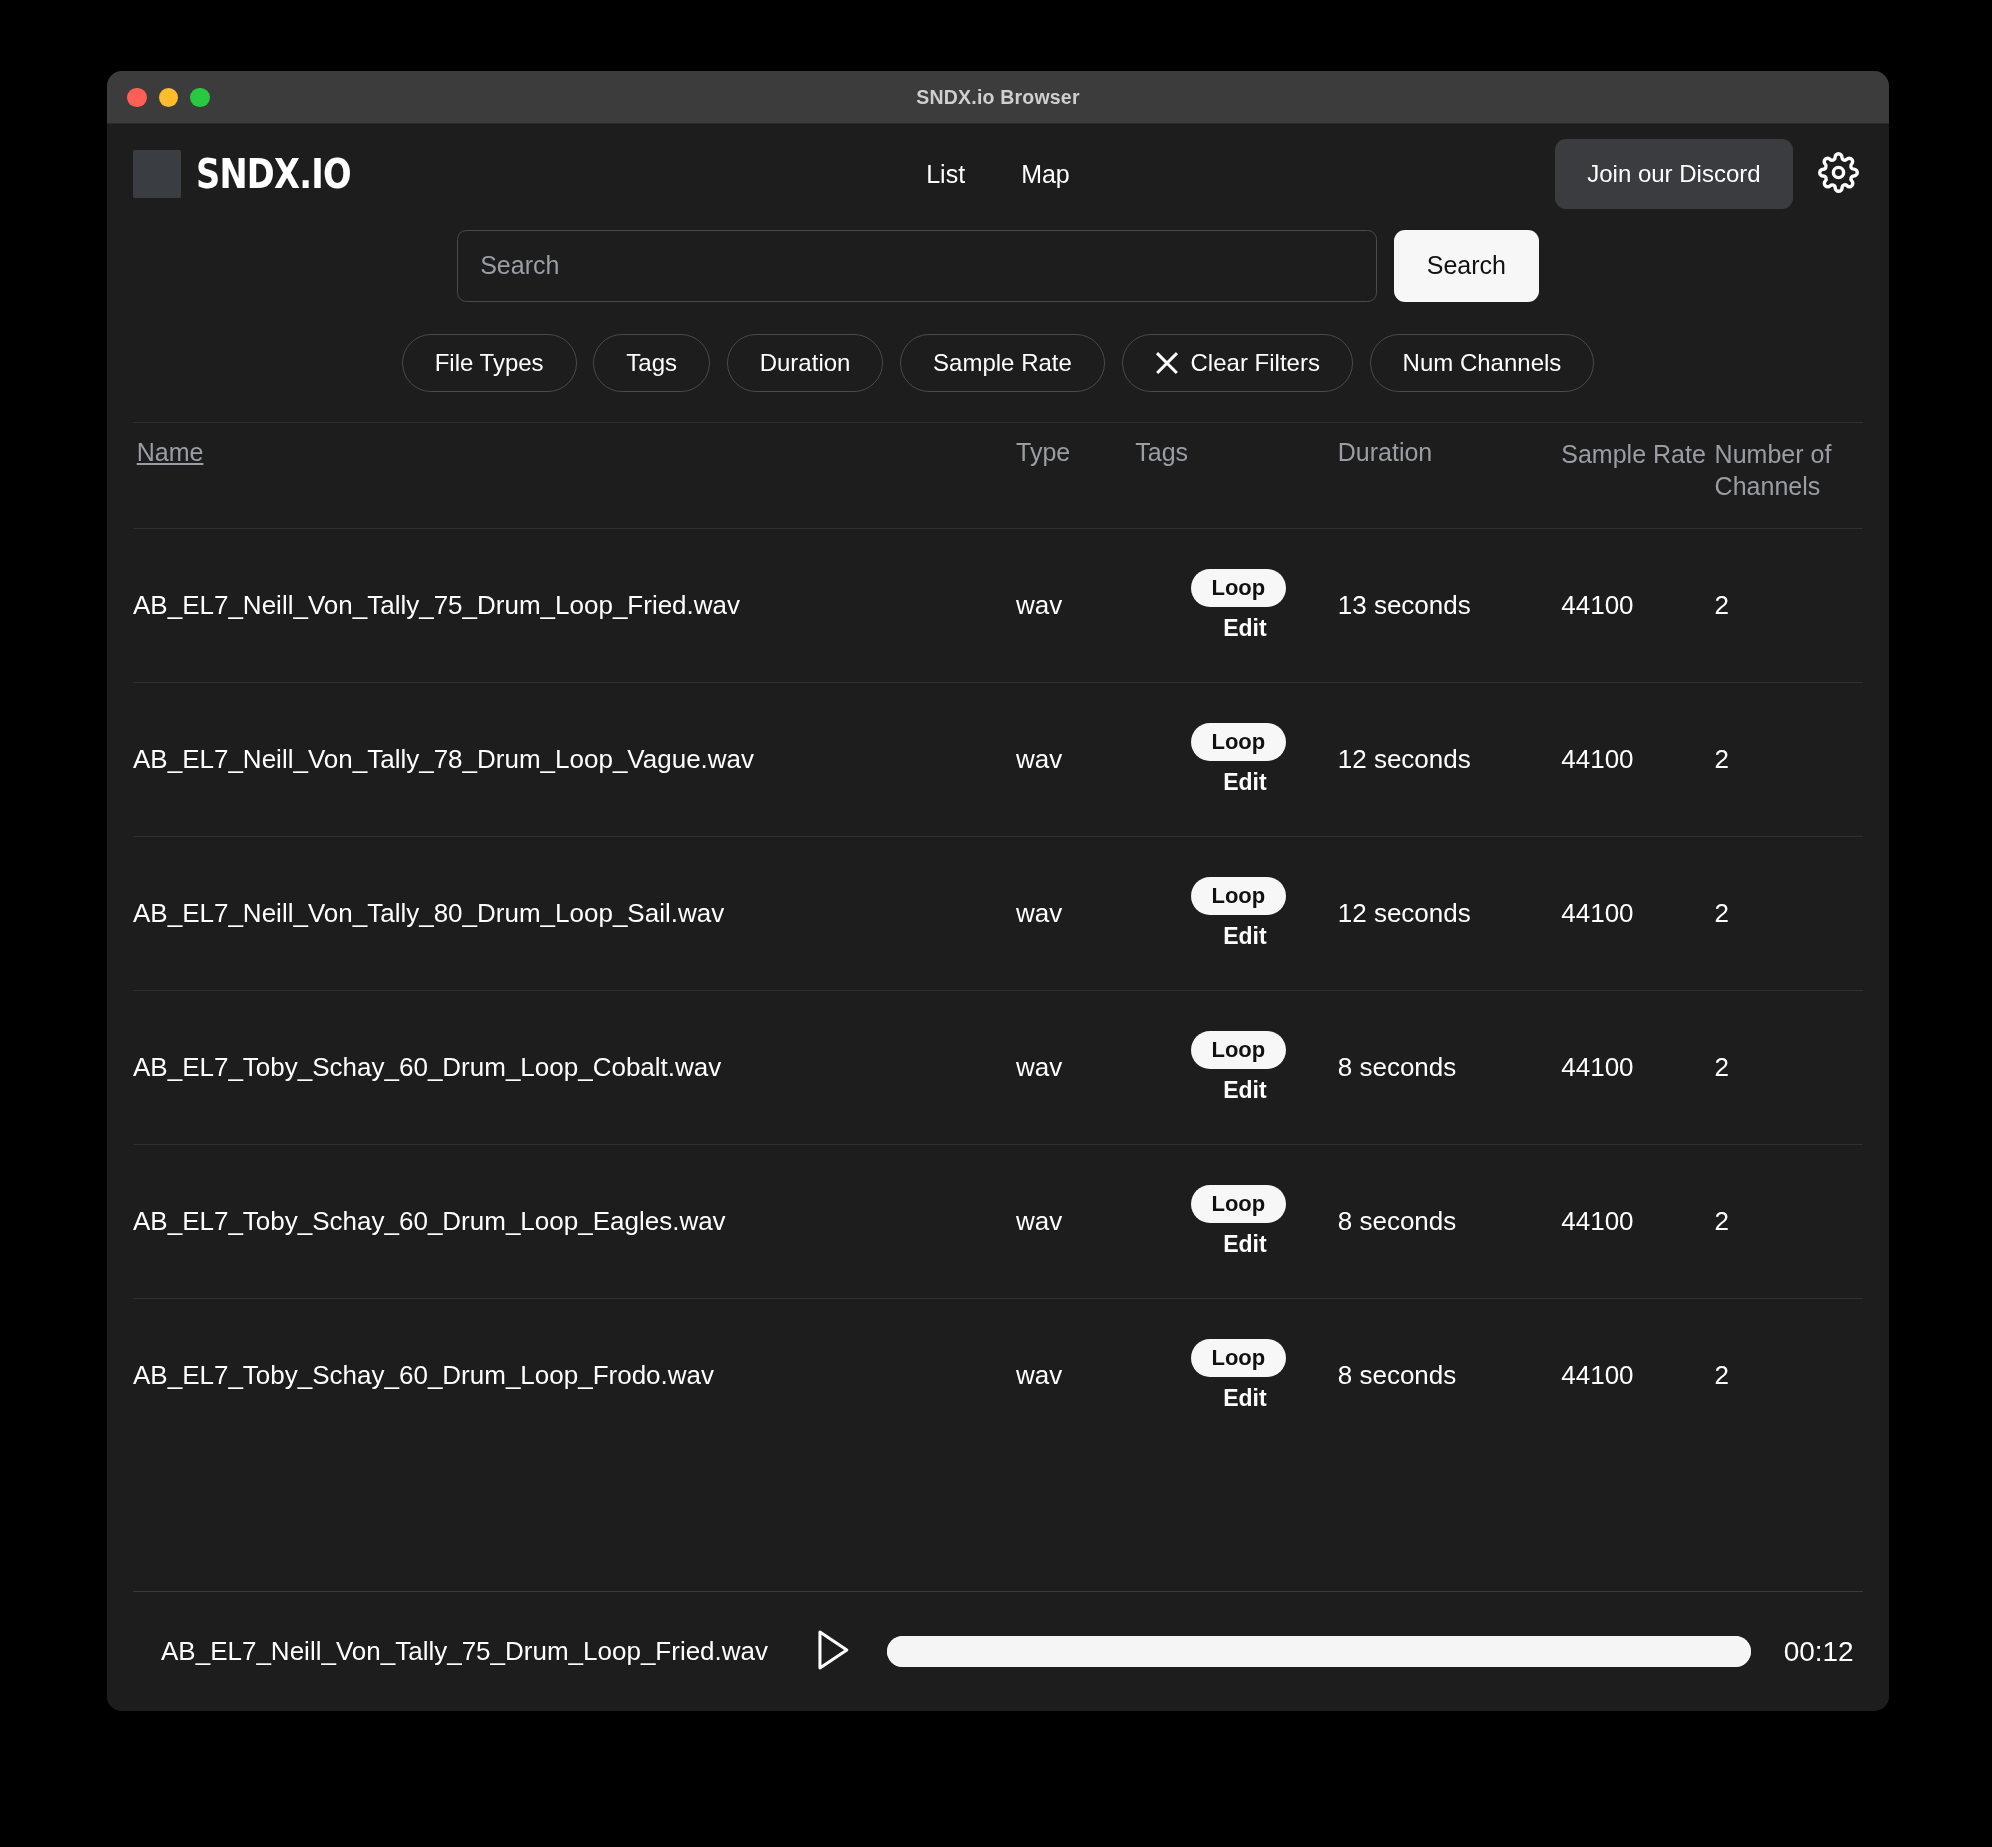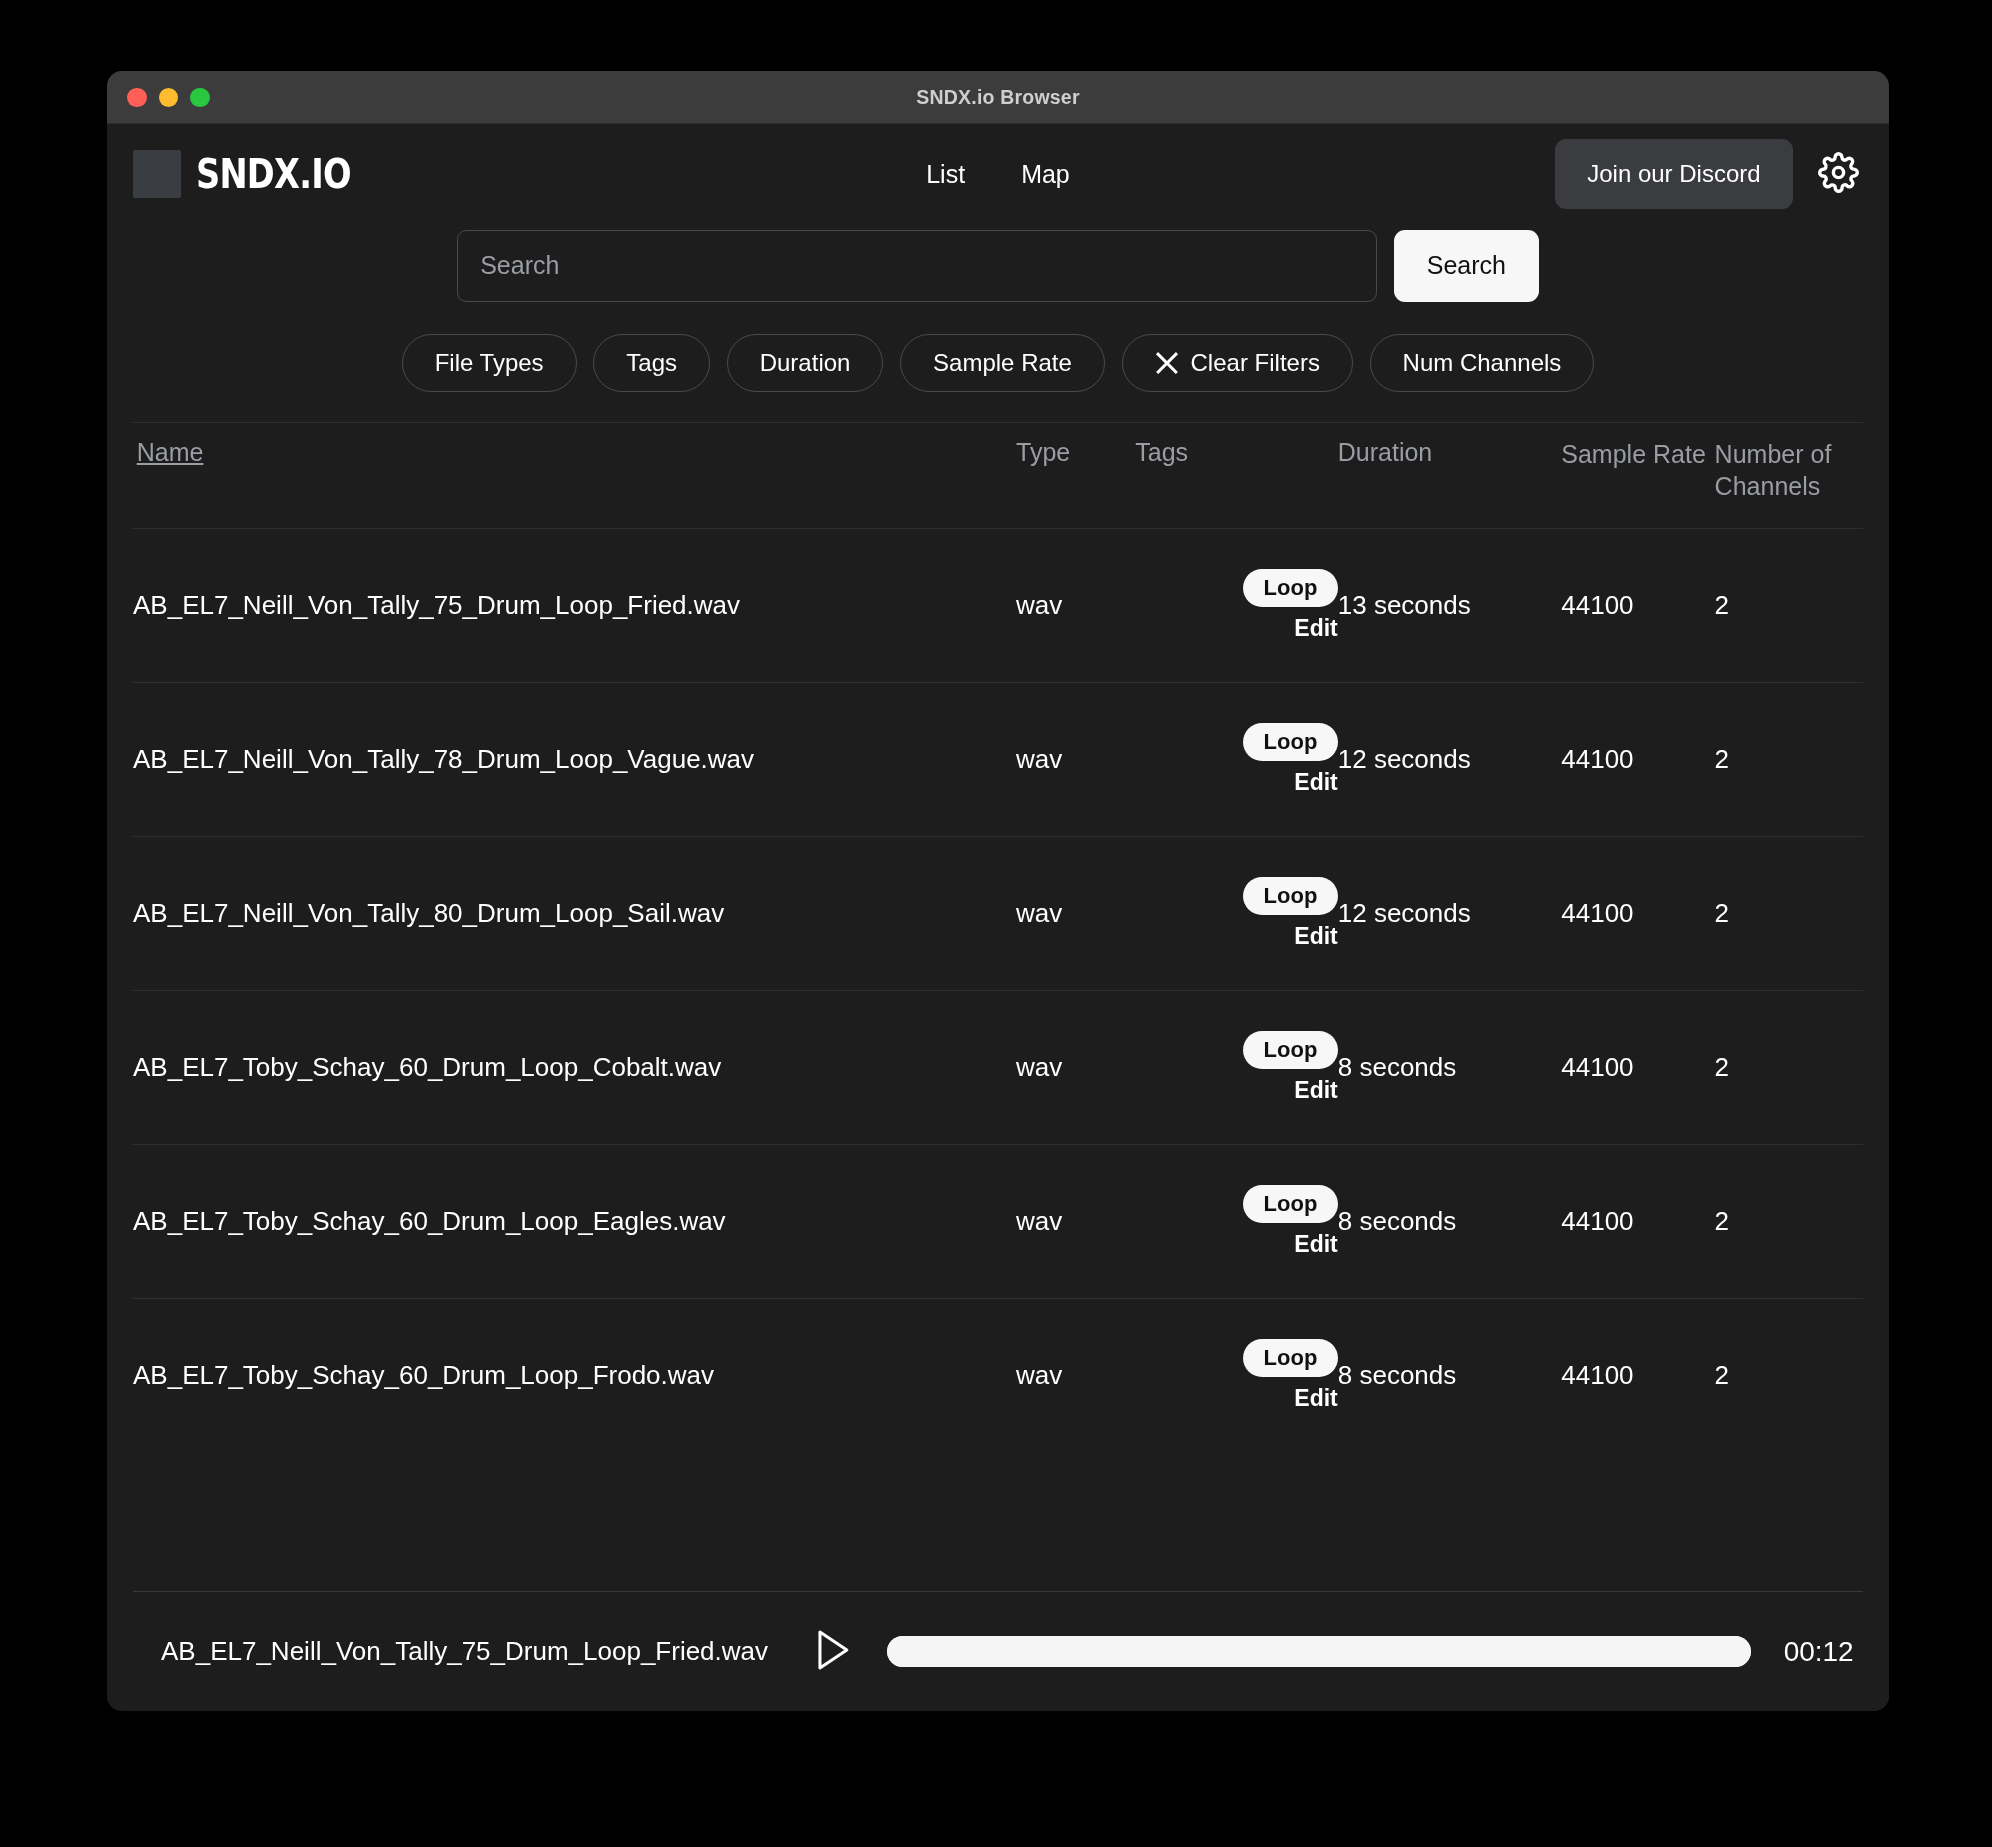--- a/index.html
+++ b/index.html
@@ -261,21 +261,21 @@
     vertical-align: middle;
   }
   td.name-cell { padding-left: 3.7px; }
   td.tags-cell {
     vertical-align: middle;
     text-align: left;
   }
   .tagbox {
     display: flex;
     flex-direction: column;
-    align-items: flex-end;
+    align-items: center;
     gap: 7.4px;
   }
   .tag-chip {
     background: #f7f7f7;
     color: #111111;
     font-size: 22px;
     font-weight: bold;
     border-radius: 927px;
     padding: 8.3px 20.4px;
     display: inline-block;

